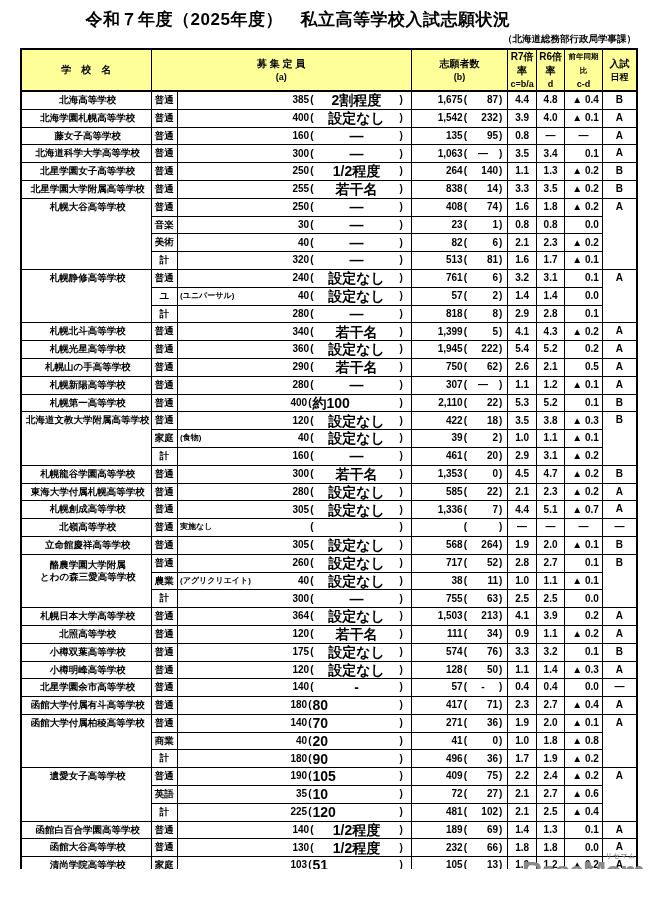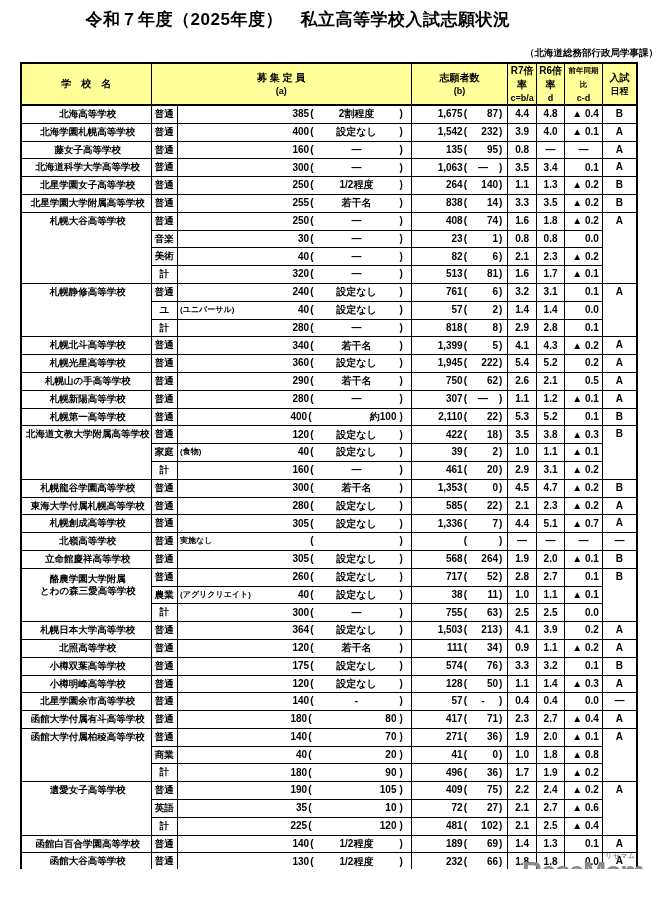--- a/index.html
+++ b/index.html
@@ -1,19 +1,19 @@
 <!DOCTYPE html>
 <html><head>
 <meta charset="utf-8">
 <style>
   body{margin:0;background:#fff;}
   .page{position:relative;width:658px;height:869px;background:#fff;overflow:hidden;
         font-family:"Liberation Sans","DejaVu Sans",sans-serif;color:#000;}
   .title{padding:8px 62px 0 0;text-align:center;font-size:17px;font-weight:bold;letter-spacing:0.5px;}
-  .org{text-align:right;font-size:9.5px;font-weight:bold;margin-top:16px;}
+  .org{text-align:right;padding-right:22px;font-size:9.5px;font-weight:bold;margin-top:2px;}
   .dateline{text-align:right;padding-right:20px;font-size:10.5px;font-weight:bold;margin-top:1px;}
   .asof{margin-left:14px;}
 
   table.apptable{border-collapse:collapse;table-layout:fixed;width:618px;margin:2px 0 0 20px;
                  border:2px solid #000;}
   th{background:#ffff99;border:1px solid #000;border-bottom:2px solid #000;
      font-size:10px;font-weight:bold;padding:0;height:31px;vertical-align:middle;}
   th .h1{line-height:14px;}
   th .h2{line-height:12px;font-size:9px;}
   th.th-yoy .h1{font-size:7.5px;}
@@ -22,23 +22,23 @@
   td{border:1px solid #000;padding:0;font-weight:bold;font-size:10px;height:16.8px;
      line-height:16.4px;overflow:hidden;vertical-align:middle;}
   td.school-cell{vertical-align:top;text-align:center;padding-left:3px;font-size:9.5px;
                  line-height:16.8px;white-space:pre-line;}
   td.school-cell.two-line{line-height:12.5px;padding-top:4px;}
   td.course-cell{vertical-align:top;text-align:center;font-size:9.5px;line-height:16.8px;}
   .cellflex{display:flex;align-items:center;height:16.6px;}
   .note{font-size:8px;padding-left:2px;white-space:nowrap;}
   .num{flex:1;text-align:right;font-size:10px;white-space:nowrap;}
   .par{font-size:10px;padding:0 1px;}
-  .ann{width:84px;font-size:10px;white-space:nowrap;}
+  .ann{width:84px;font-size:14px;white-space:nowrap;}
   .ann-c{text-align:center;}
-  .ann-r{text-align:right;padding-right:2px;}
+  .ann-r{padding-right:2px;}
   .qclose{margin-right:7px;}
   .sub{width:30px;font-size:10px;white-space:nowrap;}
   .sub-r{text-align:right;}
   .sub-c{text-align:center;}
   .aclose{margin-right:4px;}
   td.num-cell{text-align:center;}
   td.yoy-cell{text-align:right;padding-right:3px;}
   td.yoy-cell.yoy-c{text-align:center;padding-right:0;}
   td.sched-cell{text-align:center;vertical-align:top;line-height:16.8px;}
   td.dashb{border-bottom:1px dashed #000;}

